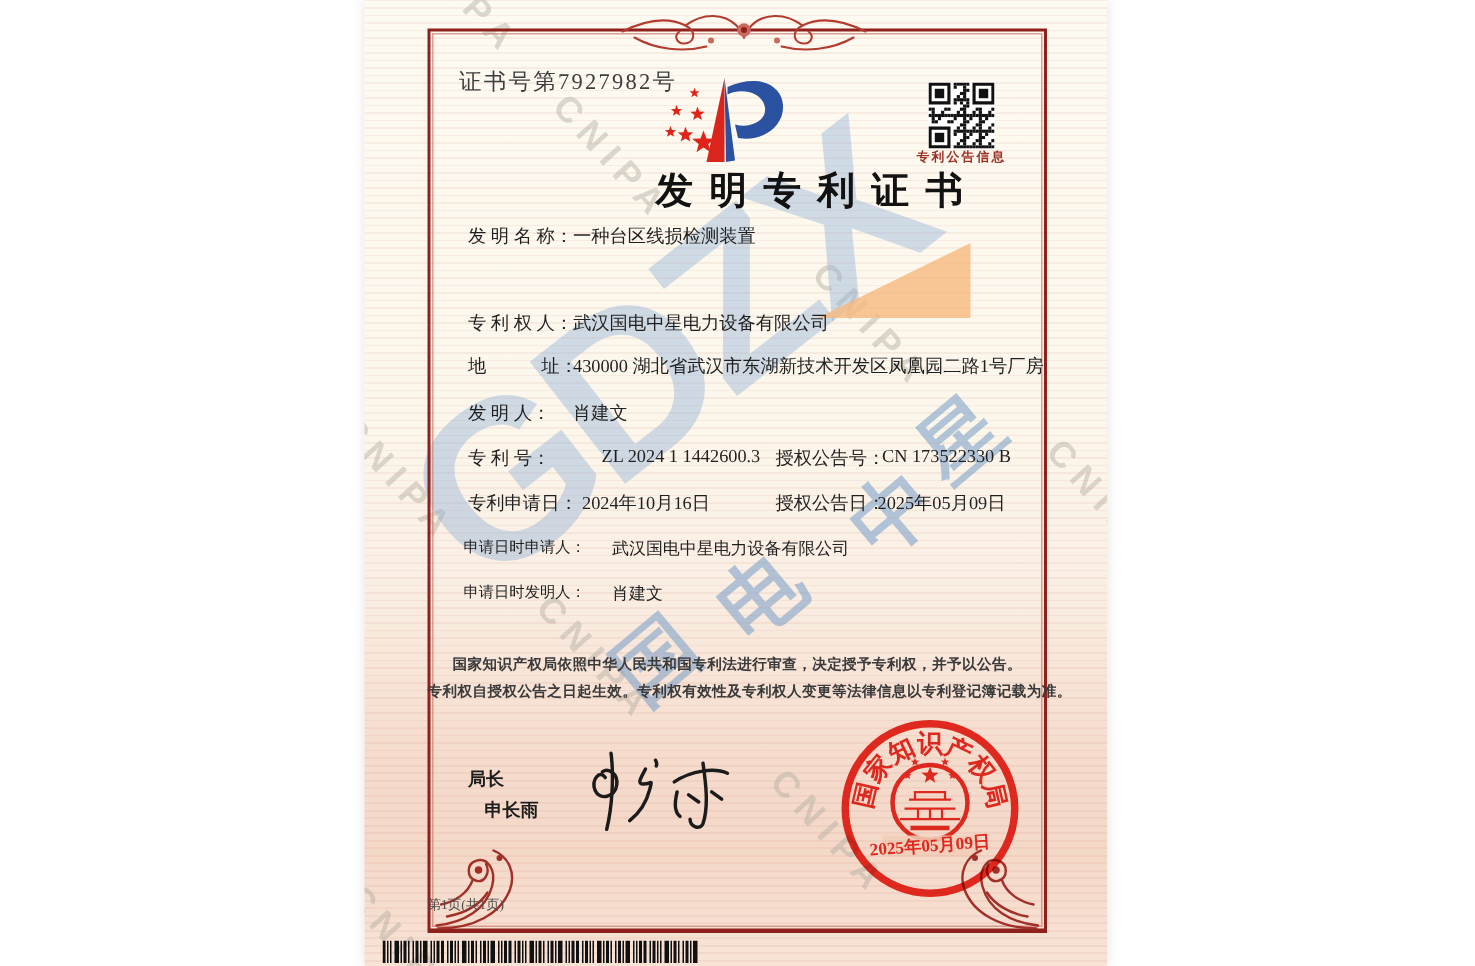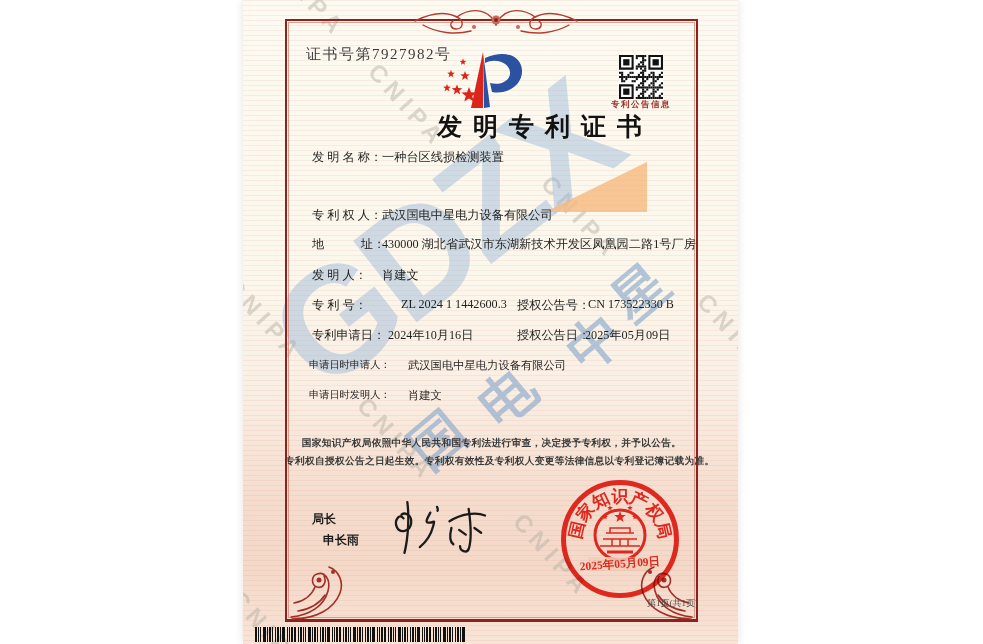--- a/index.html
+++ b/index.html
@@ -40,21 +40,21 @@
   .stmt{position:absolute;left:42px;width:413px;text-align:center;z-index:4;
         font-size:9.7px;font-weight:600;color:#3a3a3a;letter-spacing:.3px;white-space:nowrap;}
   
   .signoff{position:absolute;left:69px;z-index:4;font-family:"Liberation Sans","DejaVu Sans",sans-serif;
            font-weight:700;font-size:12px;color:#1d1d1d;}
   #signature{left:149px;top:498px;z-index:4;}
   
   #seal{left:315px;top:477px;width:124px;height:124px;z-index:5;opacity:.95;mix-blend-mode:multiply;}
   .ring-ch{font-family:"Liberation Serif","DejaVu Serif",serif;font-size:17px;font-weight:700;fill:#e8231a;}
   
-  #page-info{left:42px;top:597px;width:413px;text-align:right;font-size:9px;color:#4a4a4a;z-index:4;}
+  #page-info{left:42px;top:597px;width:413px;text-align:left;font-size:9px;color:#4a4a4a;z-index:4;}
   #barcode{left:12px;top:627px;z-index:4;}
   .orn{position:absolute;z-index:4;pointer-events:none;}
 </style>
 </head>
 <body>
 
 <div id="canvas">
   <div id="paper">
 
     <div class="wm wm-cnipa" style="left:40px;top:-52px">CNIPA</div>

